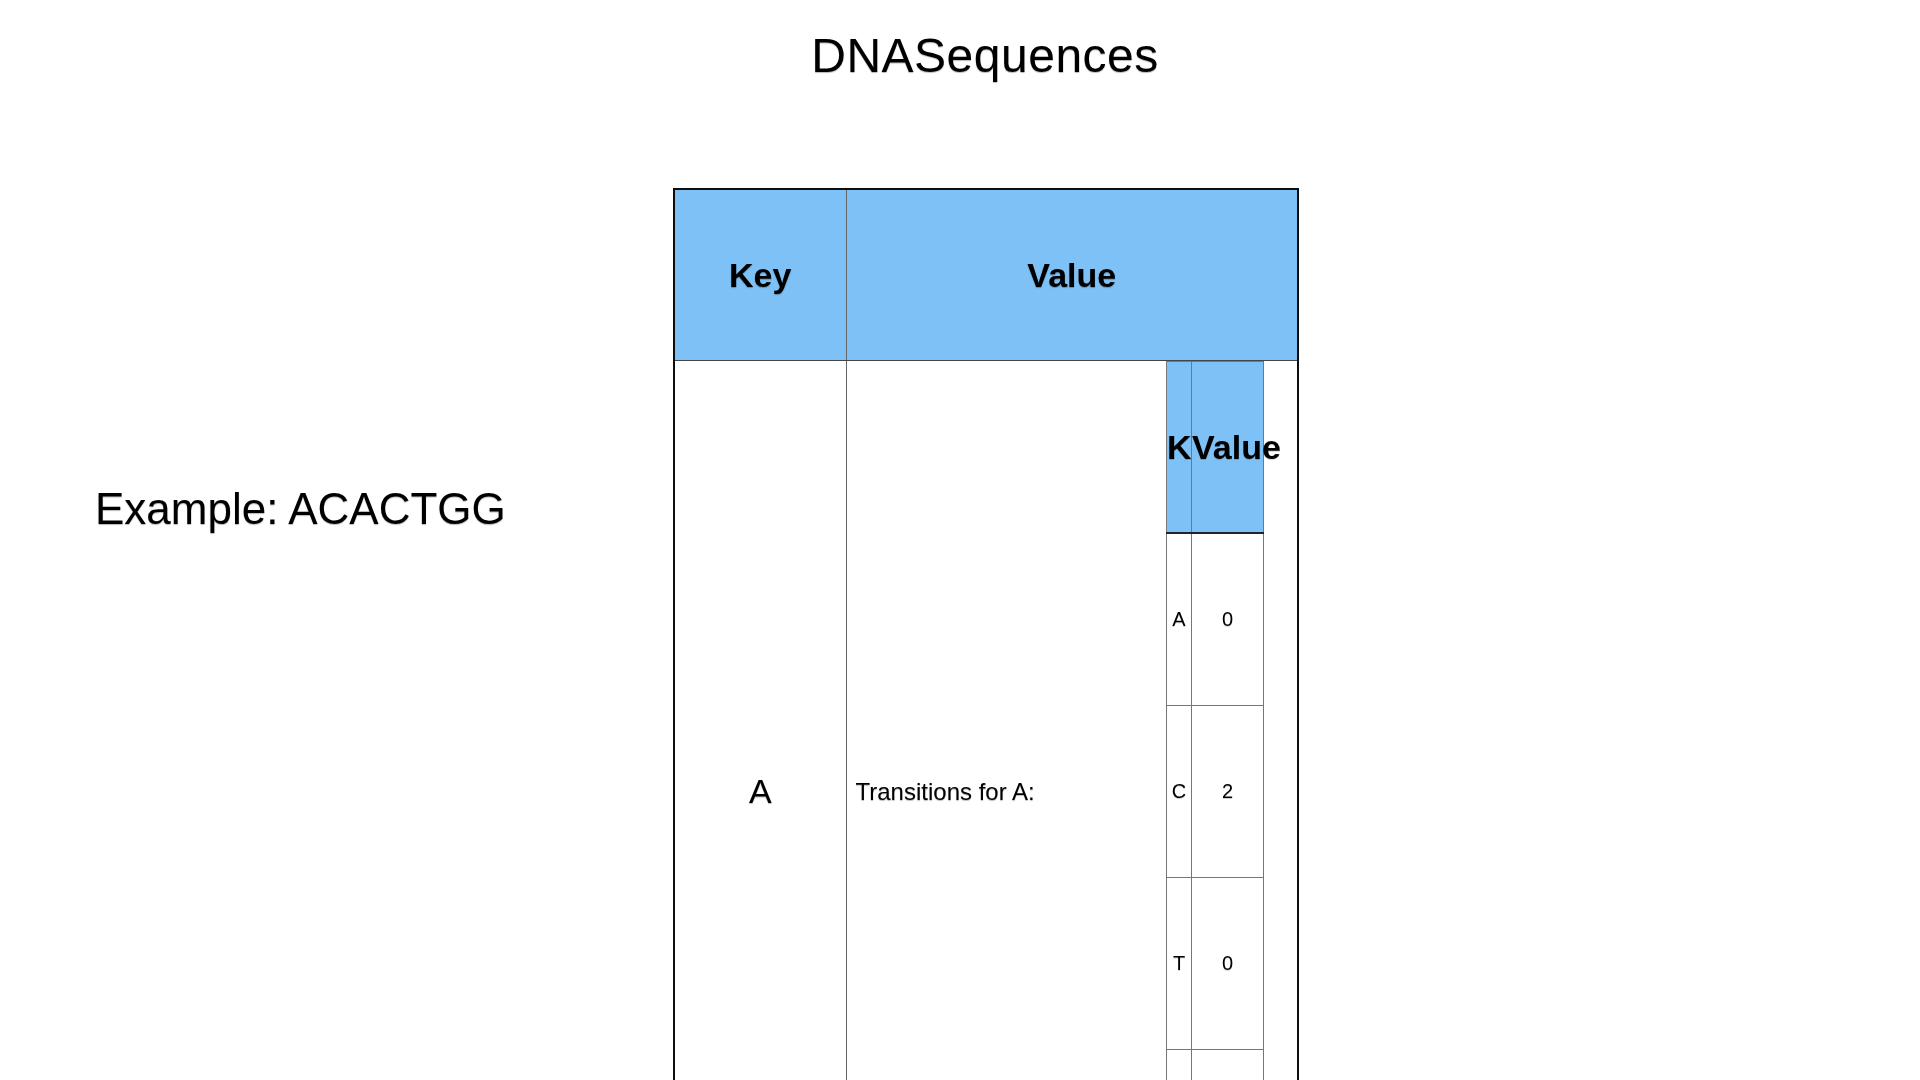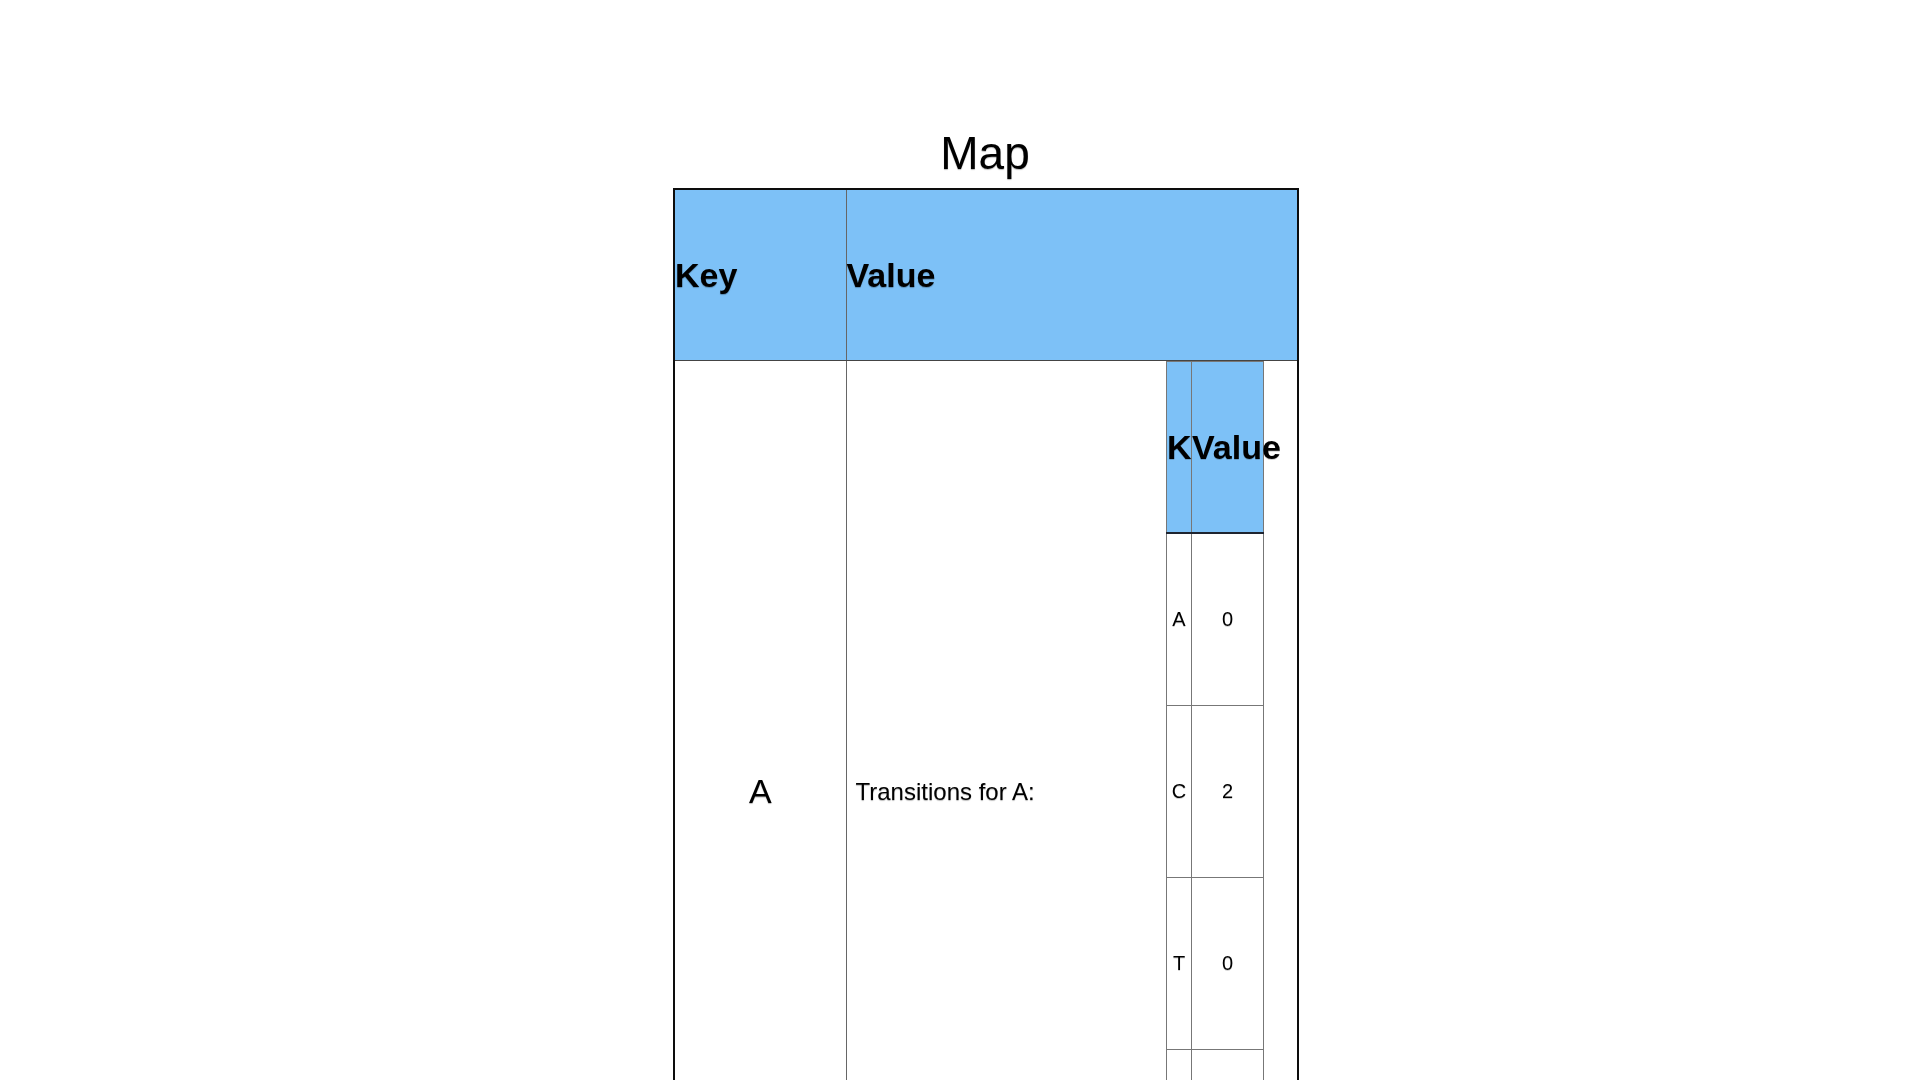--- a/index.html
+++ b/index.html
@@ -24,21 +24,21 @@
     position:absolute;left:673px;top:188px;width:624px;
     border-collapse:collapse;table-layout:fixed;
     border:2px solid #0d0d0d;
     background:#fff;
   }
   .map-table col.c-key{width:172px;}
   .map-table col.c-val{width:452px;}
   .map-table th,.map-table td{border:1px solid #666;padding:0;vertical-align:middle;}
   .map-table thead th{
     background:var(--header-blue,#7dc1f7);
-    height:170px;font-size:34px;font-weight:700;text-align:left;
+    height:170px;font-size:34px;font-weight:700;text-align:center;
     border-bottom:1px solid #444;
   }
   .map-table tbody td{height:171px;}
   .key-cell{font-size:34px;text-align:center;}
   .value-cell-inner{
     display:flex;align-items:center;justify-content:space-between;
     padding-left:9px;padding-right:33px;height:100%;
   }
   .trans-label{font-size:24px;white-space:nowrap;}
   
@@ -56,21 +56,22 @@
   .mini thead th{
     background:var(--header-blue,#7dc1f7);
     border-bottom:2px solid #1f2430;
   }
 </style>
 </head>
 <body>
 
 <div class="slide">
 
-  <div class="subtitle shadowed">Map</div>
+  <div class="title shadowed">DNASequences</div>
+  <div class="example shadowed">Example: ACACTGG</div>
 
   <table class="map-table">
     <colgroup>
         <col class="c-key">
         <col class="c-val">
       </colgroup>
     <thead>
       <tr>
         <th class="shadowed">Key</th>
         <th class="shadowed">Value</th>

